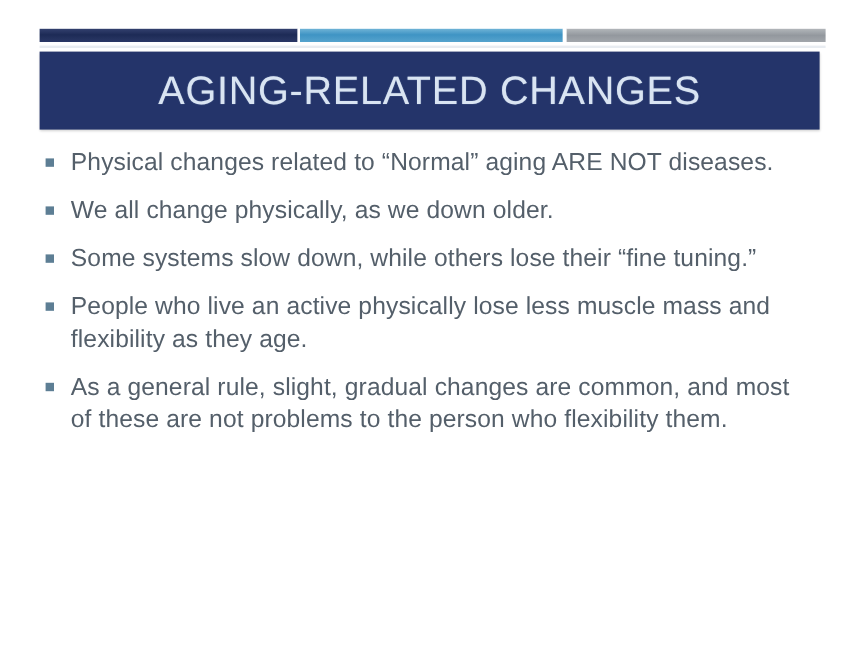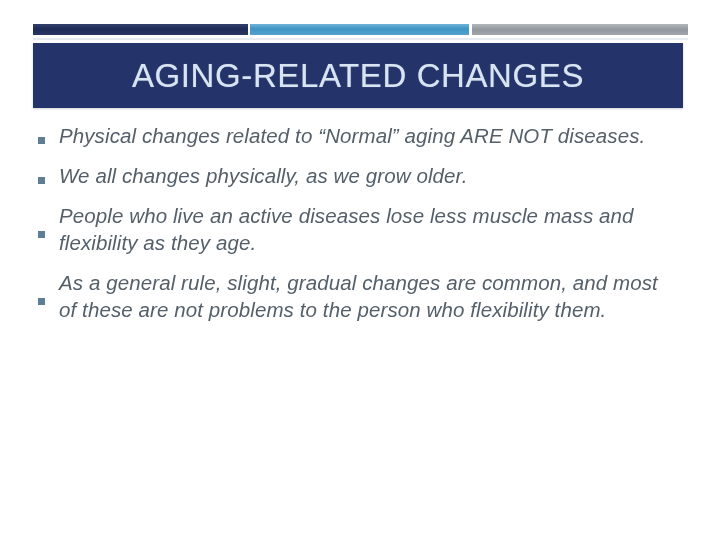--- a/index.html
+++ b/index.html
@@ -85,23 +85,22 @@
 
   
   #bullet-list {
     position: absolute;
     left: 38px;
     top: 122px;
     width: 650px;
   }
   .bullet-item {
     display: flex;
-    align-items: center;
+    align-items: flex-start;
     margin-bottom: 13px;
-    font-style: italic;
   }
   .bullet-marker {
     flex: none;
     width: 7px;
     height: 7px;
     background: #5d7e94;
     margin-top: 10px;
     margin-right: 14px;
   }
   .bullet-text {
@@ -131,27 +130,31 @@
 
   <div id="bullet-list">
 
     <div class="bullet-item">
       <span class="bullet-marker"></span>
       <span class="bullet-text">Physical changes related to “Normal” aging ARE NOT diseases.</span>
     </div>
 
     <div class="bullet-item">
       <span class="bullet-marker"></span>
-      <span class="bullet-text">We all changes physically, as we grow older.</span>
+      <span class="bullet-text">We all change physically, as we down older.</span>
     </div>
-
 
     <div class="bullet-item">
       <span class="bullet-marker"></span>
-      <span class="bullet-text">People who live an active diseases lose less muscle mass and flexibility as they age.</span>
+      <span class="bullet-text">Some systems slow down, while others lose their “fine tuning.”</span>
+    </div>
+
+    <div class="bullet-item">
+      <span class="bullet-marker"></span>
+      <span class="bullet-text">People who live an active physically lose less muscle mass and flexibility as they age.</span>
     </div>
 
     <div class="bullet-item">
       <span class="bullet-marker"></span>
       <span class="bullet-text">As a general rule, slight, gradual changes are common, and most of these are not problems to the person who flexibility them.</span>
     </div>
 
 
   </div>
 </div>

